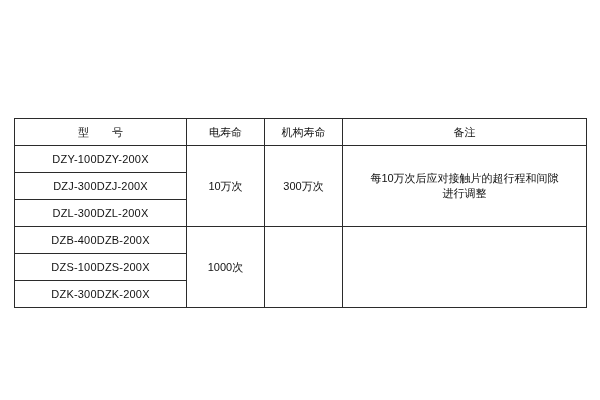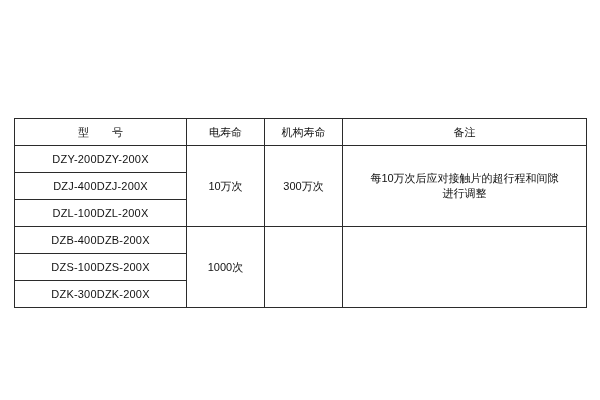--- a/index.html
+++ b/index.html
@@ -82,33 +82,33 @@
       <thead>
         <tr>
           <th class="hdr-model">型  号</th>
           <th>电寿命</th>
           <th>机构寿命</th>
           <th>备注</th>
         </tr>
       </thead>
       <tbody>
         <tr>
-          <td class="model-cell"><span>DZY-200</span><span class="m2">DZY-200X</span></td>
+          <td class="model-cell"><span>DZY-100</span><span class="m2">DZY-200X</span></td>
           <td rowspan="3">10万次</td>
           <td rowspan="3">300万次</td>
           <td rowspan="3" class="note-cell">
             <div>每10万次后应对接触片的超行程和间隙</div>
             <div>进行调整</div>
           </td>
         </tr>
         <tr>
-          <td class="model-cell"><span>DZJ-400</span><span class="m2">DZJ-200X</span></td>
+          <td class="model-cell"><span>DZJ-300</span><span class="m2">DZJ-200X</span></td>
         </tr>
         <tr>
-          <td class="model-cell"><span>DZL-100</span><span class="m2">DZL-200X</span></td>
+          <td class="model-cell"><span>DZL-300</span><span class="m2">DZL-200X</span></td>
         </tr>
         <tr>
           <td class="model-cell"><span>DZB-400</span><span class="m2">DZB-200X</span></td>
           <td rowspan="3">1000次</td>
           <td rowspan="3"></td>
           <td rowspan="3"></td>
         </tr>
         <tr>
           <td class="model-cell"><span>DZS-100</span><span class="m2">DZS-200X</span></td>
         </tr>

